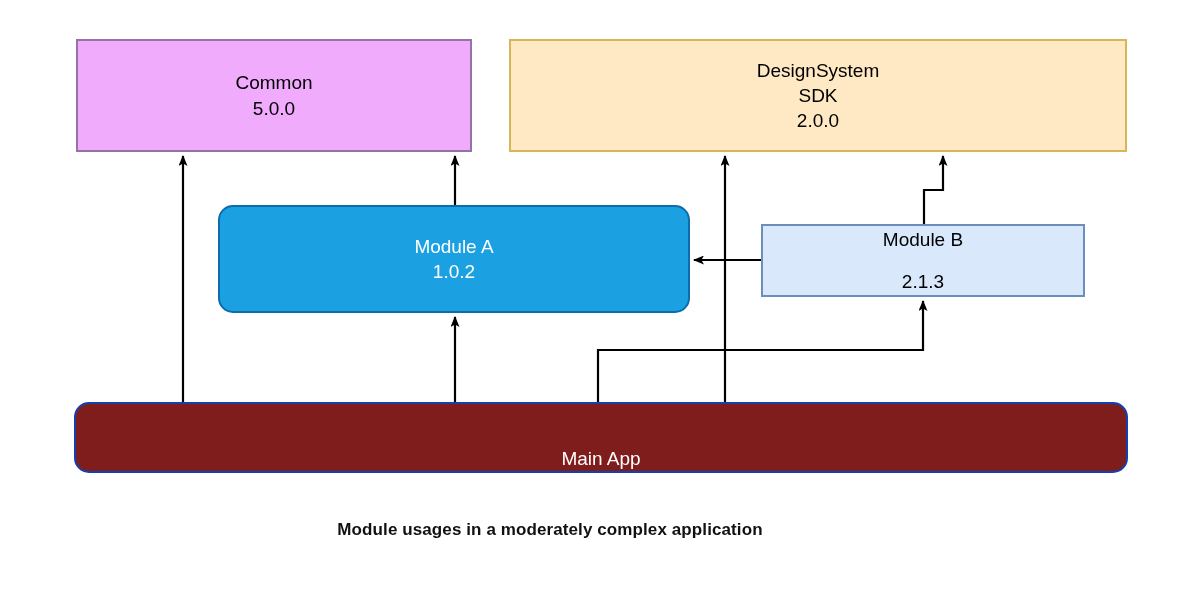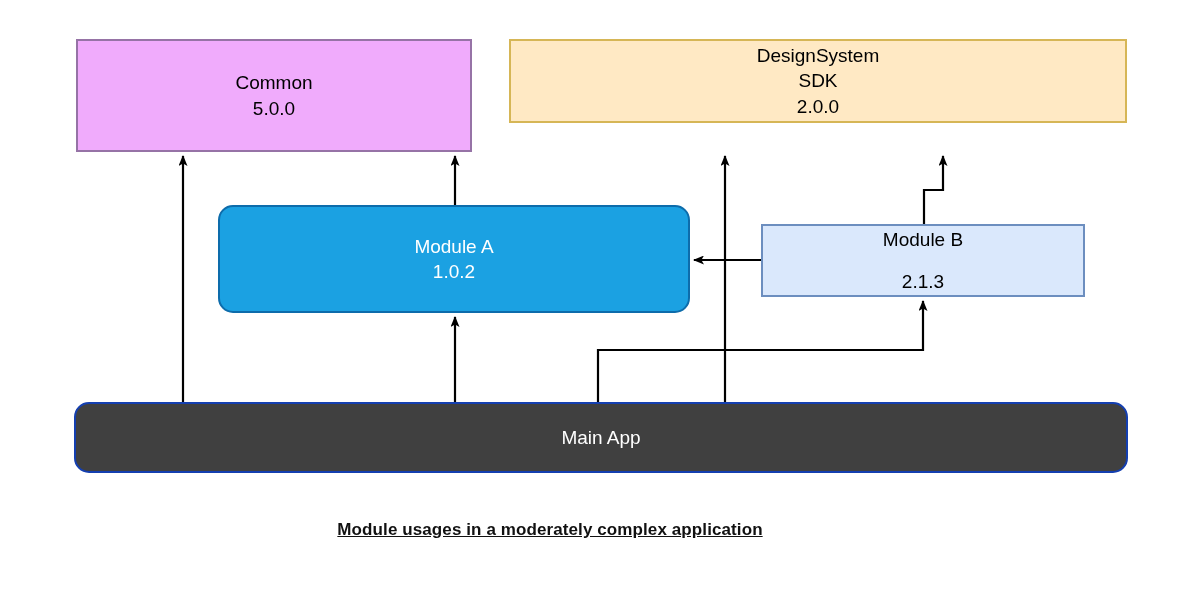--- a/index.html
+++ b/index.html
@@ -43,41 +43,40 @@
     z-index: 3;
   }
   .node .nline {
     display: block;
     white-space: nowrap;
   }
   .node.light-text { color: #ffffff; border-radius: 15px; }
 
   .n-common       { left:76px;  top:39px;  width:396px; height:113px;
                     background:#f0abfc; border-color:#9673a6; }
-  .n-designsystem { left:509px; top:39px;  width:618px; height:84px;
+  .n-designsystem { left:509px; top:39px;  width:618px; height:113px;
                     background:#ffe9c4; border-color:#d6b656; }
   .n-modulea      { left:218px; top:205px; width:472px; height:108px;
                     background:#1ba1e2; border-color:#0d6cab; }
   .n-moduleb      { left:761px; top:224px; width:324px; height:73px;
                     background:#dae8fc; border-color:#6c8ebf;gap:16px; }
   .n-mainapp      { left:74px;  top:402px; width:1054px; height:71px;
-                    background:#404040; border-color:#143fb0; }
+                    background:#7f1d1d; border-color:#143fb0;justify-content:flex-end; }
 
   #caption {
     position: absolute;
     left: 0;
     top: 520px;
     width: 1100px;
     text-align: center;
     font-size: 17px;
     font-weight: bold;
     color: #111111;
     letter-spacing: 0.1px;
     z-index: 4;
-    text-decoration: underline;
   }
 </style>
 </head>
 <body>
 
 <div id="canvas">
 
   <svg id="edge-layer" viewBox="0 0 1200 590" width="1200" height="590" aria-hidden="true">
     <defs>
       <marker id="arrowhead" markerWidth="11" markerHeight="9" refX="10" refY="4.5" orient="auto" markerUnits="userSpaceOnUse">

